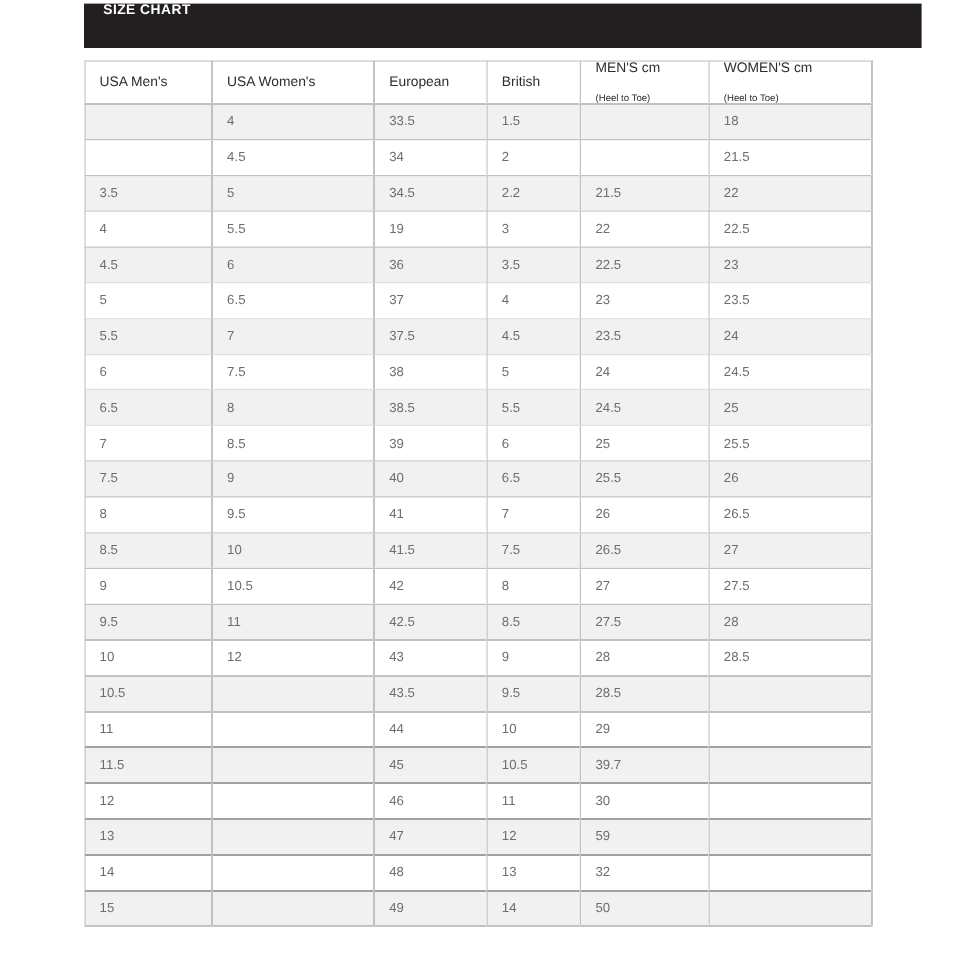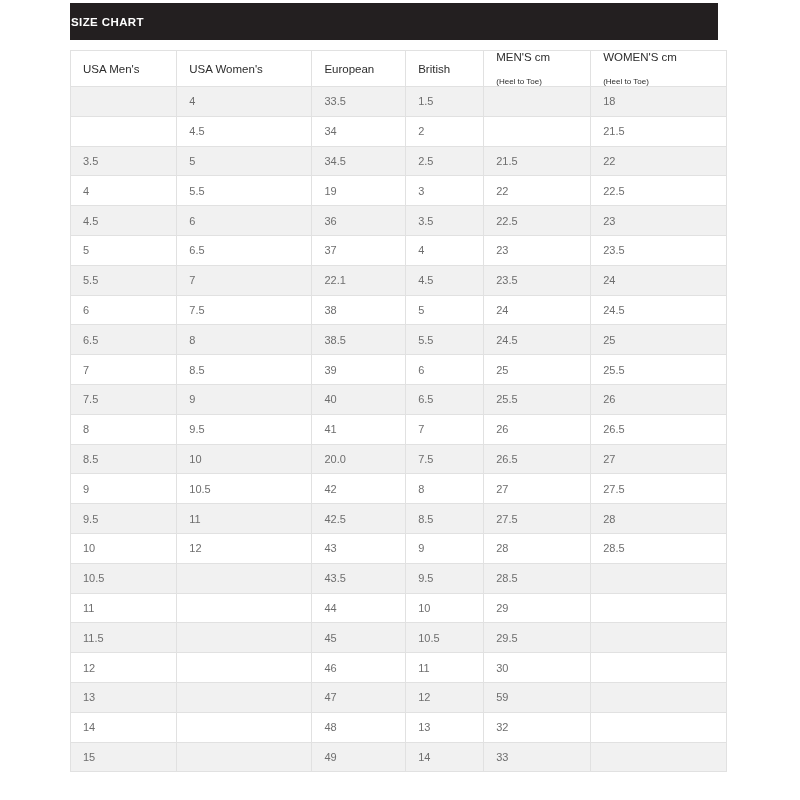--- a/index.html
+++ b/index.html
@@ -15,28 +15,28 @@
     background: #ffffff;
     overflow: hidden;
   }
   .container {
     position: absolute;
     left: 70px;
     top: 3px;
     width: 661px;
   }
   .title-bar {
-    width: 648px;
+    width: 698px;
     height: 37px;
     background: #231f20;
     color: #ffffff;
     display: flex;
-    align-items: center;
+    align-items: flex-start;
     box-sizing: border-box;
-    padding-left: 1px;
+    padding-left: 16px;
     font-size: 11.5px;
     font-weight: bold;
     letter-spacing: 0.4px;
   }
   table.size-table {
     border-collapse: collapse;
     table-layout: fixed;
     width: 657px;
     margin-top: 10px;
     background: #404040;
@@ -115,21 +115,21 @@
             <td>4.5</td>
             <td>34</td>
             <td>2</td>
             <td></td>
             <td>21.5</td>
           </tr>
           <tr>
             <td>3.5</td>
             <td>5</td>
             <td>34.5</td>
-            <td>2.5</td>
+            <td>2.2</td>
             <td>21.5</td>
             <td>22</td>
           </tr>
           <tr>
             <td>4</td>
             <td>5.5</td>
             <td>19</td>
             <td>3</td>
             <td>22</td>
             <td>22.5</td>
@@ -146,21 +146,21 @@
             <td>5</td>
             <td>6.5</td>
             <td>37</td>
             <td>4</td>
             <td>23</td>
             <td>23.5</td>
           </tr>
           <tr>
             <td>5.5</td>
             <td>7</td>
-            <td>22.1</td>
+            <td>37.5</td>
             <td>4.5</td>
             <td>23.5</td>
             <td>24</td>
           </tr>
           <tr>
             <td>6</td>
             <td>7.5</td>
             <td>38</td>
             <td>5</td>
             <td>24</td>
@@ -194,21 +194,21 @@
             <td>8</td>
             <td>9.5</td>
             <td>41</td>
             <td>7</td>
             <td>26</td>
             <td>26.5</td>
           </tr>
           <tr>
             <td>8.5</td>
             <td>10</td>
-            <td>20.0</td>
+            <td>41.5</td>
             <td>7.5</td>
             <td>26.5</td>
             <td>27</td>
           </tr>
           <tr>
             <td>9</td>
             <td>10.5</td>
             <td>42</td>
             <td>8</td>
             <td>27</td>
@@ -244,21 +244,21 @@
             <td>44</td>
             <td>10</td>
             <td>29</td>
             <td></td>
           </tr>
           <tr>
             <td>11.5</td>
             <td></td>
             <td>45</td>
             <td>10.5</td>
-            <td>29.5</td>
+            <td>39.7</td>
             <td></td>
           </tr>
           <tr>
             <td>12</td>
             <td></td>
             <td>46</td>
             <td>11</td>
             <td>30</td>
             <td></td>
           </tr>
@@ -276,19 +276,19 @@
             <td>48</td>
             <td>13</td>
             <td>32</td>
             <td></td>
           </tr>
           <tr>
             <td>15</td>
             <td></td>
             <td>49</td>
             <td>14</td>
-            <td>33</td>
+            <td>50</td>
             <td></td>
           </tr>
         </tbody>
     </table>
   </div>
 </div>
 
 </body></html>

